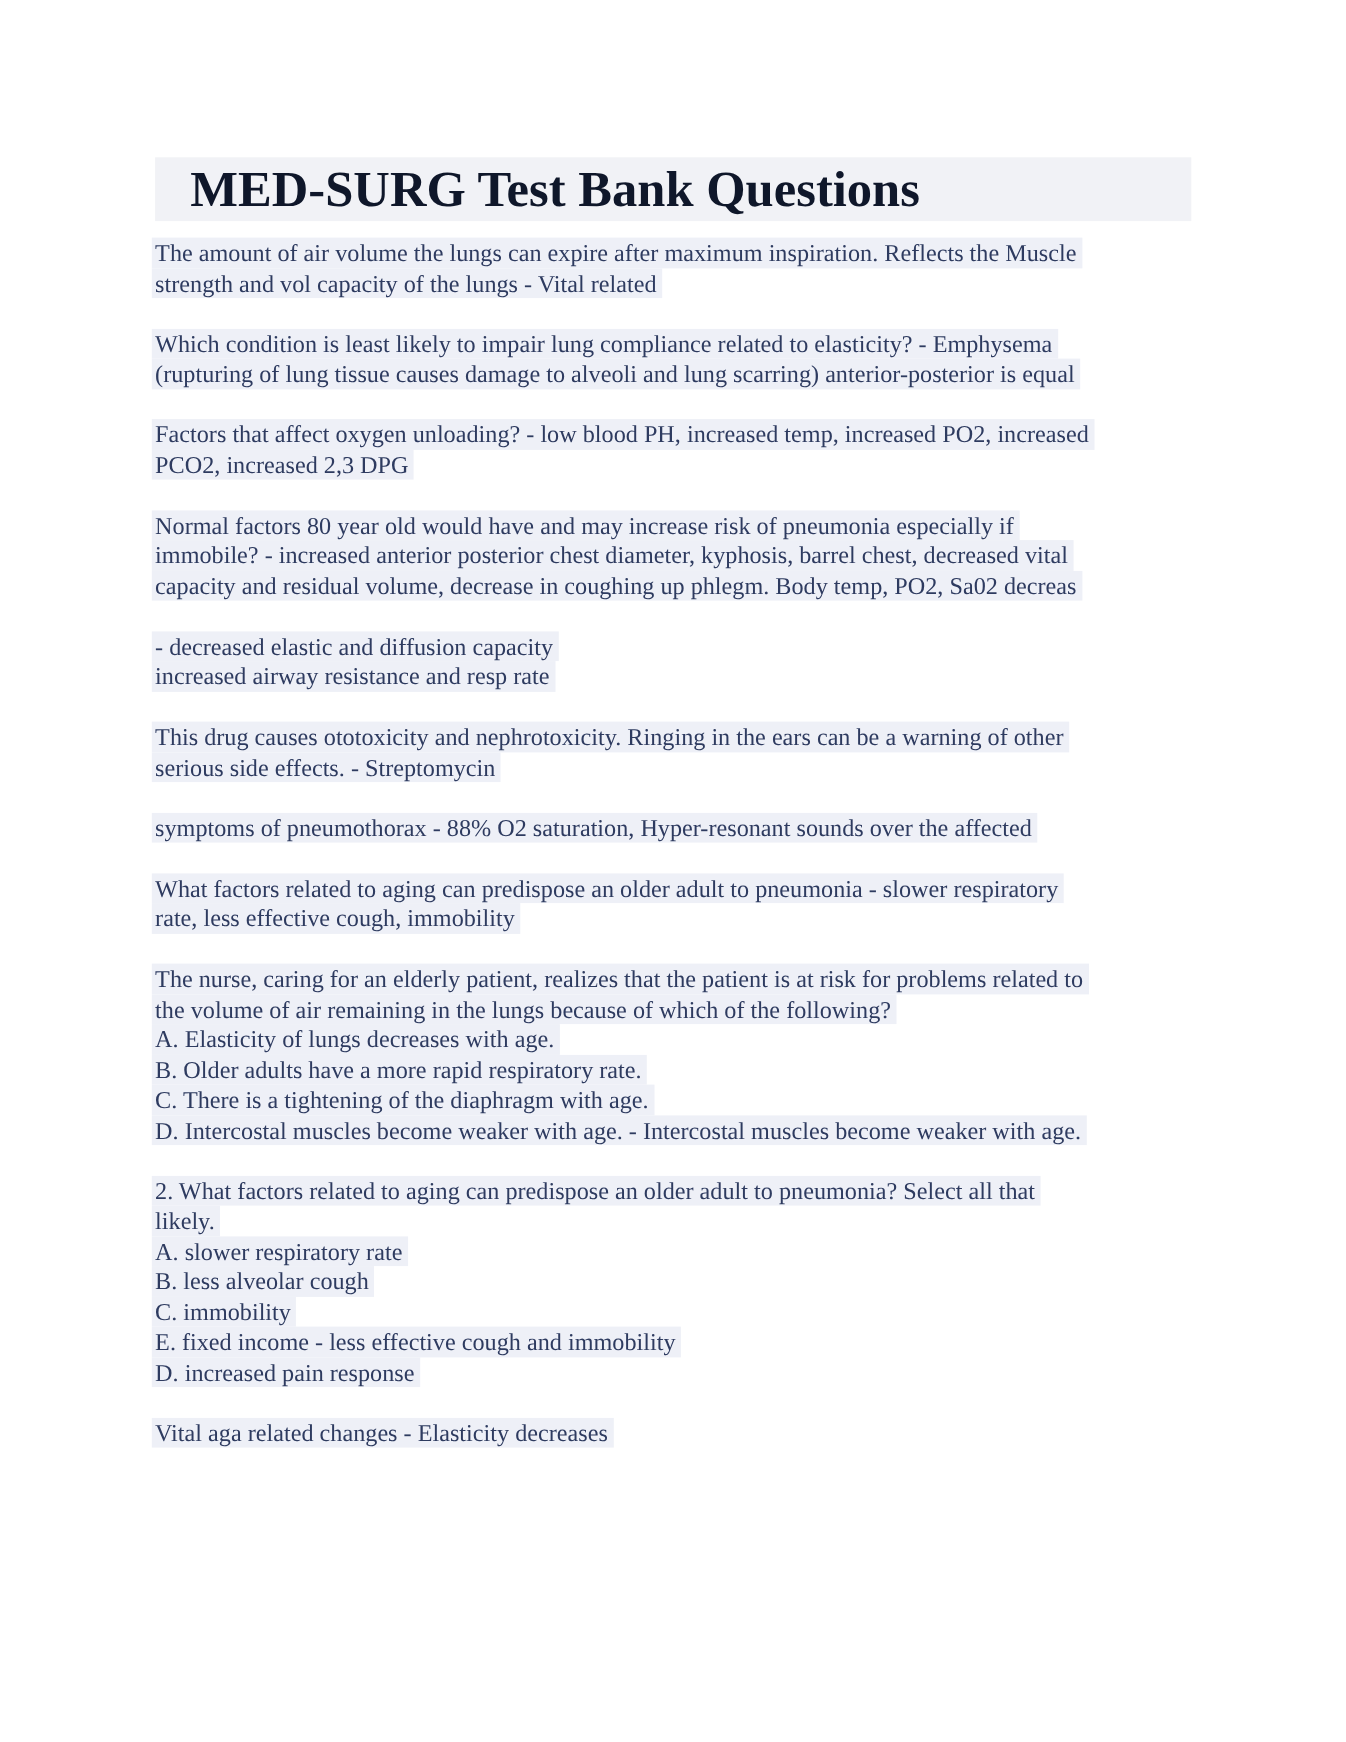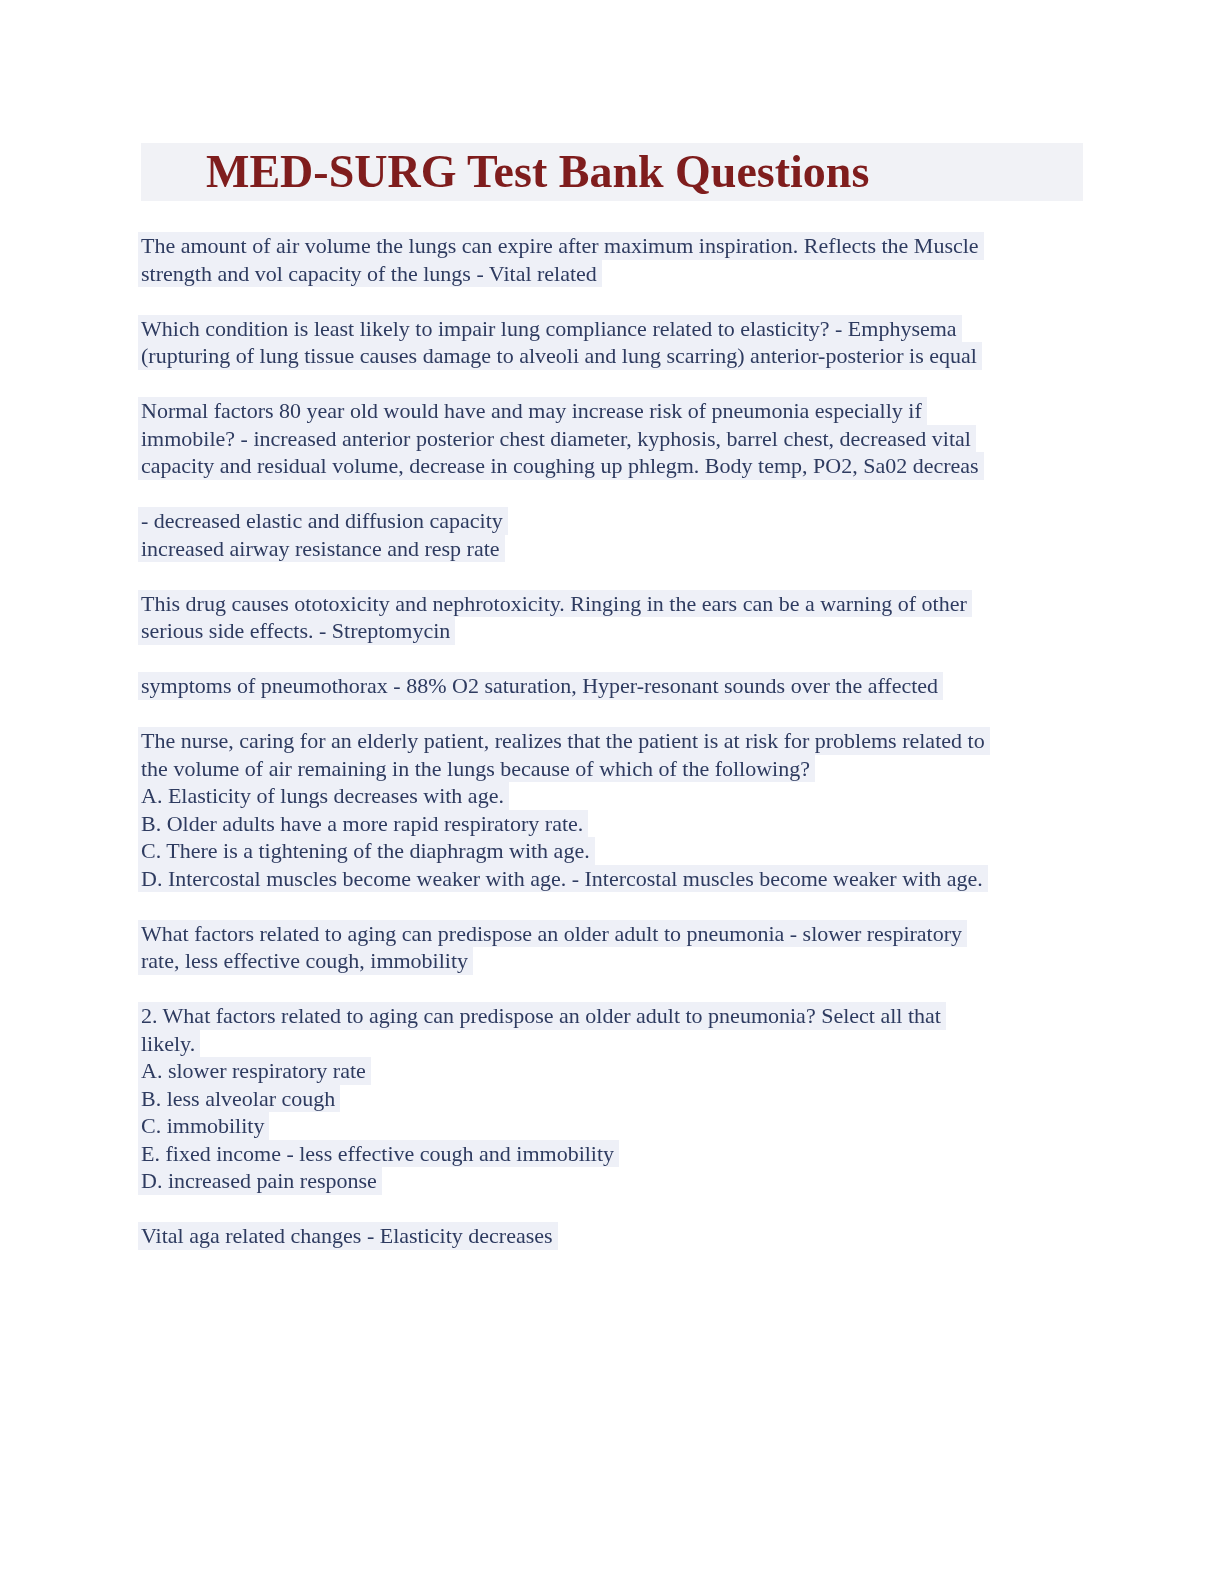--- a/index.html
+++ b/index.html
@@ -18,31 +18,31 @@
   .title-bar {
     position: absolute;
     left: 141px;
     top: 143px;
     width: 942px;
     height: 58px;
     background: #f1f2f6;
   }
   .title-text {
     display: block;
-    padding-left: 65px;
+    padding-left: 32px;
     line-height: 58px;
     font-size: 46px;
     font-weight: bold;
-    color: #7f1d1d;
+    color: #0f172a;
     white-space: nowrap;
   }
   .content {
     position: absolute;
     left: 141px;
-    top: 232px;
+    top: 216px;
     width: 965px;
     font-size: 22px;
     line-height: 27.5px;
   }
   .para {
     margin: 0 0 27.5px 0;
   }
   .line {
     height: 27.5px;
     white-space: nowrap;
@@ -67,20 +67,24 @@
   <div class="para">
     <div class="line"><span class="hl">The amount of air volume the lungs can expire after maximum inspiration. Reflects the Muscle</span></div>
     <div class="line"><span class="hl">strength and vol capacity of the lungs - Vital related</span></div>
   </div>
 
   <div class="para">
     <div class="line"><span class="hl">Which condition is least likely to impair lung compliance related to elasticity? - Emphysema</span></div>
     <div class="line"><span class="hl">(rupturing of lung tissue causes damage to alveoli and lung scarring) anterior-posterior is equal</span></div>
   </div>
 
+  <div class="para">
+    <div class="line"><span class="hl">Factors that affect oxygen unloading? - low blood PH, increased temp, increased PO2, increased</span></div>
+    <div class="line"><span class="hl">PCO2, increased 2,3 DPG</span></div>
+  </div>
 
   <div class="para">
     <div class="line"><span class="hl">Normal factors 80 year old would have and may increase risk of pneumonia especially if</span></div>
     <div class="line"><span class="hl">immobile? - increased anterior posterior chest diameter, kyphosis, barrel chest, decreased vital</span></div>
     <div class="line"><span class="hl">capacity and residual volume, decrease in coughing up phlegm. Body temp, PO2, Sa02 decreas</span></div>
   </div>
 
   <div class="para">
     <div class="line"><span class="hl">- decreased elastic and diffusion capacity</span></div>
     <div class="line"><span class="hl">increased airway resistance and resp rate</span></div>
@@ -89,31 +93,31 @@
   <div class="para">
     <div class="line"><span class="hl">This drug causes ototoxicity and nephrotoxicity. Ringing in the ears can be a warning of other</span></div>
     <div class="line"><span class="hl">serious side effects. - Streptomycin</span></div>
   </div>
 
   <div class="para">
     <div class="line"><span class="hl">symptoms of pneumothorax - 88% O2 saturation, Hyper-resonant sounds over the affected</span></div>
   </div>
 
   <div class="para">
+    <div class="line"><span class="hl">What factors related to aging can predispose an older adult to pneumonia - slower respiratory</span></div>
+    <div class="line"><span class="hl">rate, less effective cough, immobility</span></div>
+  </div>
+
+  <div class="para">
     <div class="line"><span class="hl">The nurse, caring for an elderly patient, realizes that the patient is at risk for problems related to</span></div>
     <div class="line"><span class="hl">the volume of air remaining in the lungs because of which of the following?</span></div>
     <div class="line"><span class="hl">A. Elasticity of lungs decreases with age.</span></div>
     <div class="line"><span class="hl">B. Older adults have a more rapid respiratory rate.</span></div>
     <div class="line"><span class="hl">C. There is a tightening of the diaphragm with age.</span></div>
     <div class="line"><span class="hl">D. Intercostal muscles become weaker with age. - Intercostal muscles become weaker with age.</span></div>
-  </div>
-
-  <div class="para">
-    <div class="line"><span class="hl">What factors related to aging can predispose an older adult to pneumonia - slower respiratory</span></div>
-    <div class="line"><span class="hl">rate, less effective cough, immobility</span></div>
   </div>
 
   <div class="para">
     <div class="line"><span class="hl">2. What factors related to aging can predispose an older adult to pneumonia? Select all that</span></div>
     <div class="line"><span class="hl">likely.</span></div>
     <div class="line"><span class="hl">A. slower respiratory rate</span></div>
     <div class="line"><span class="hl">B. less alveolar cough</span></div>
     <div class="line"><span class="hl">C. immobility</span></div>
     <div class="line"><span class="hl">E. fixed income - less effective cough and immobility</span></div>
     <div class="line"><span class="hl">D. increased pain response</span></div>

